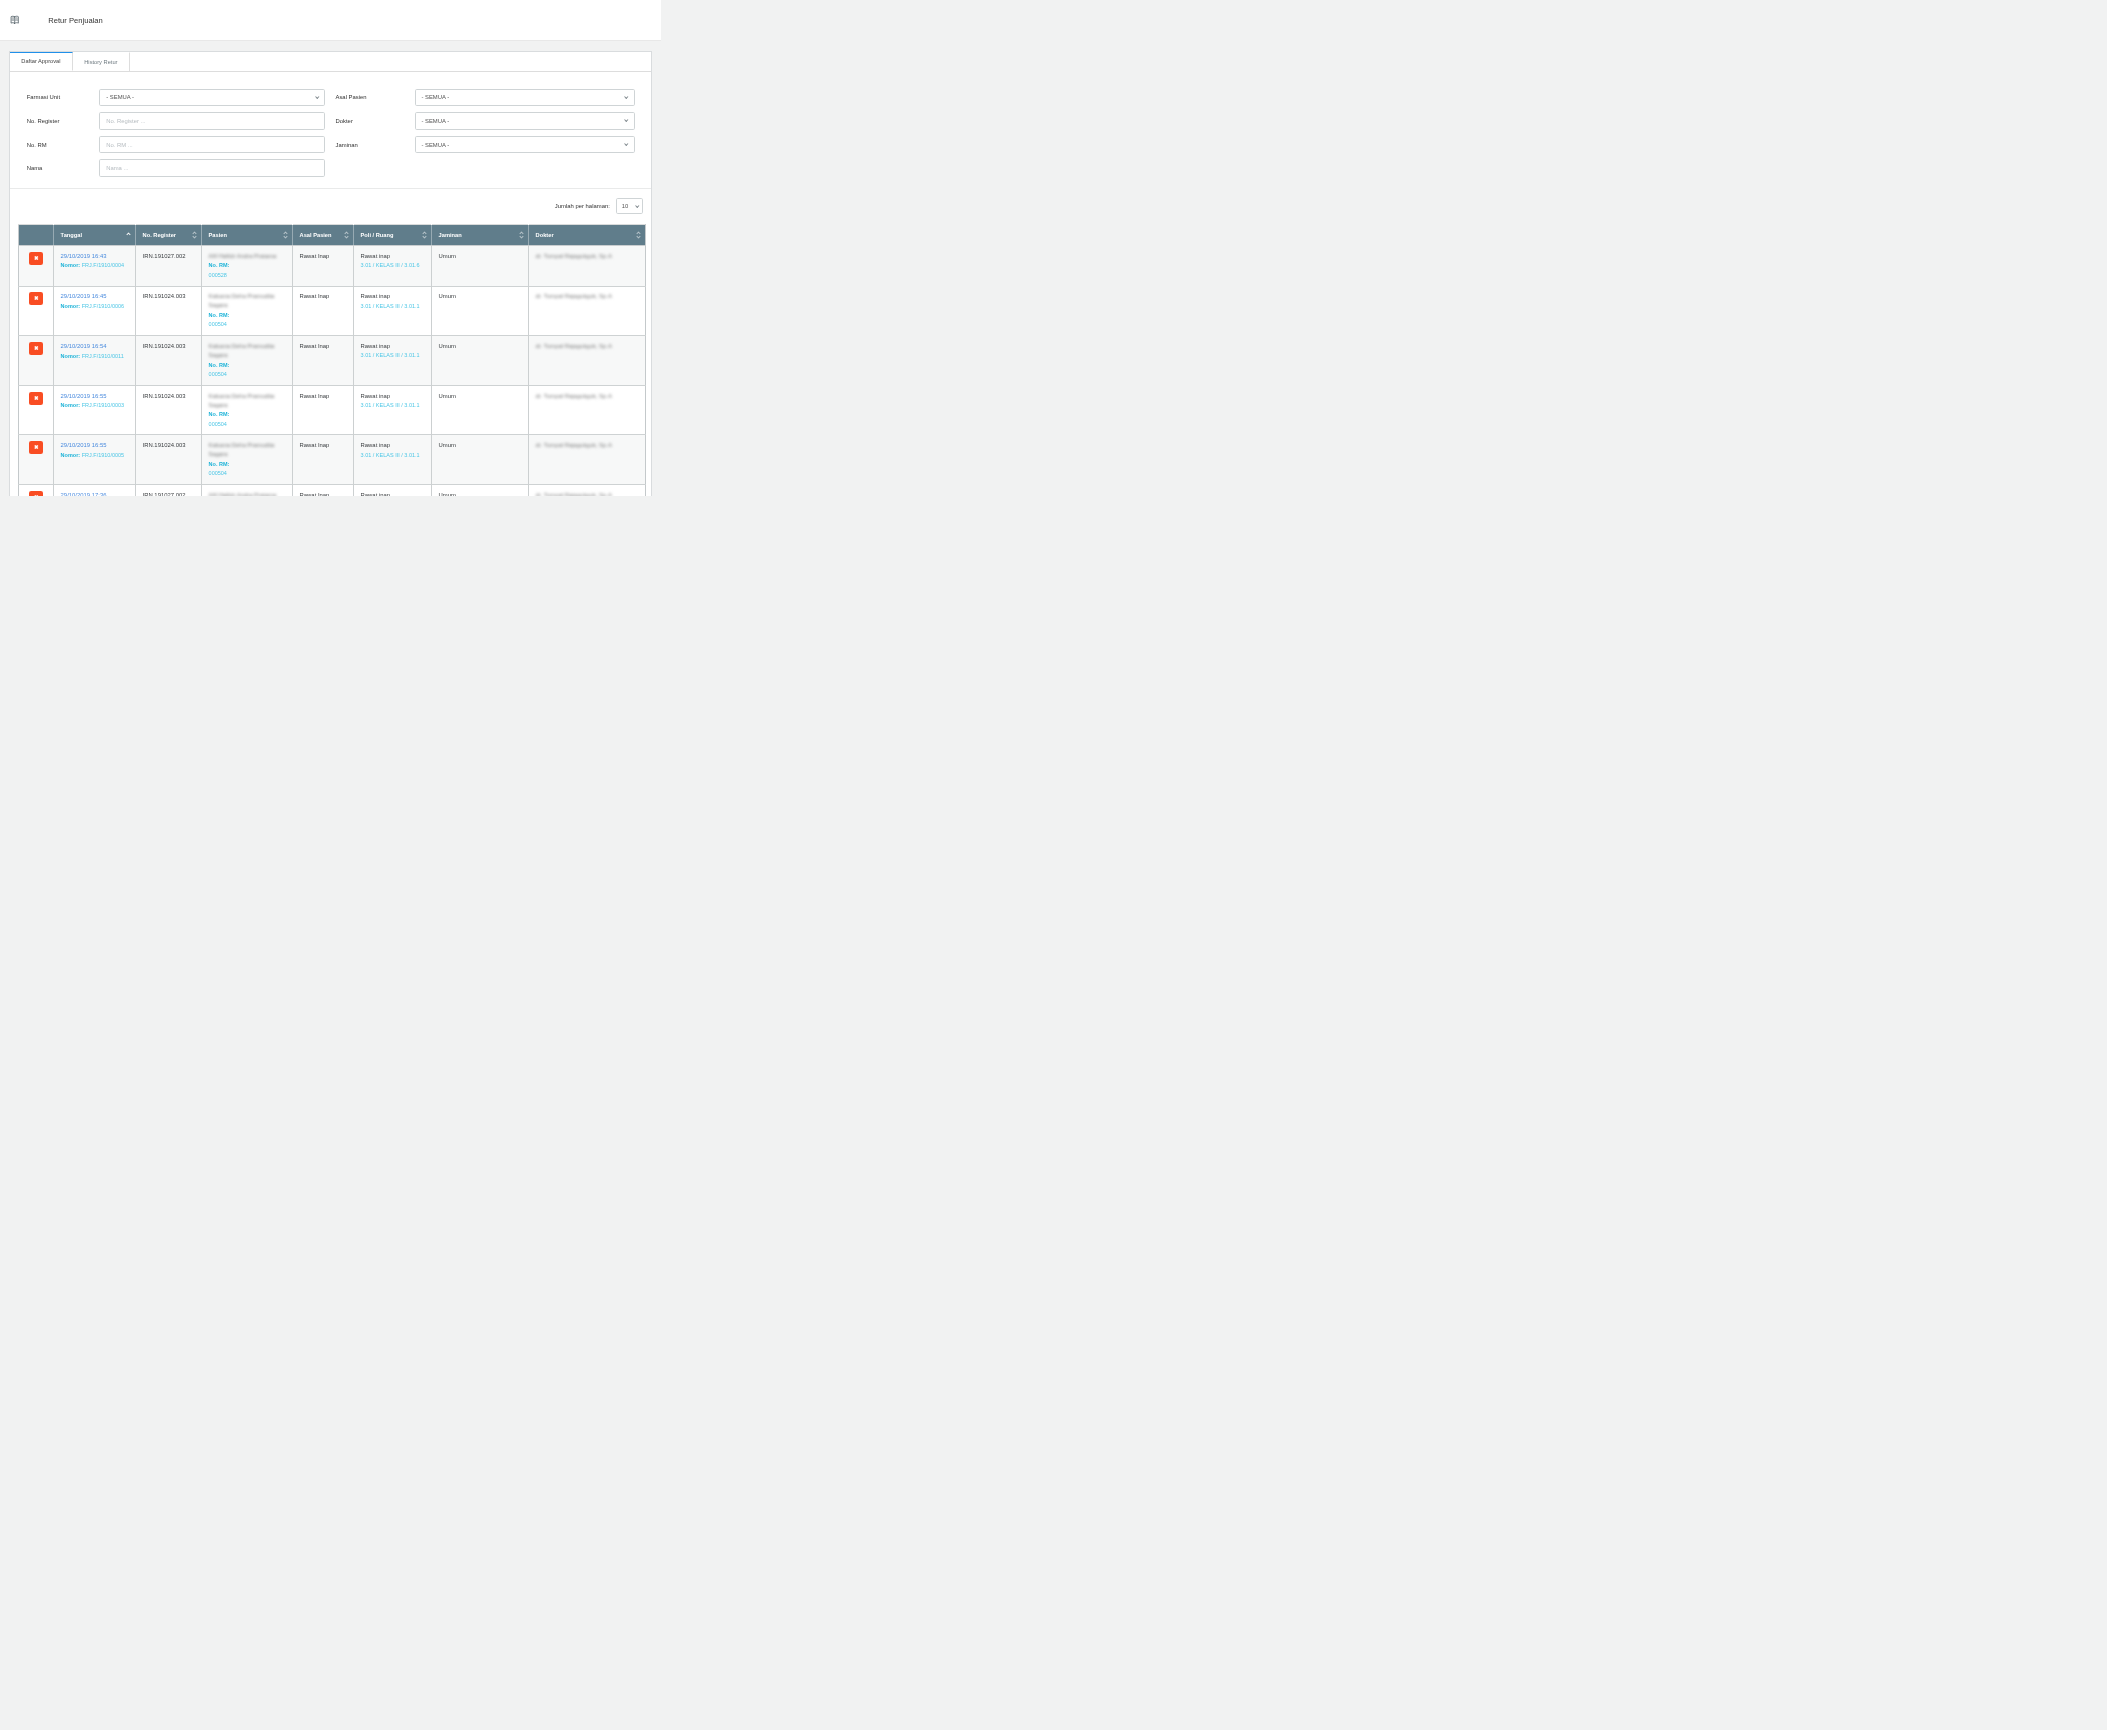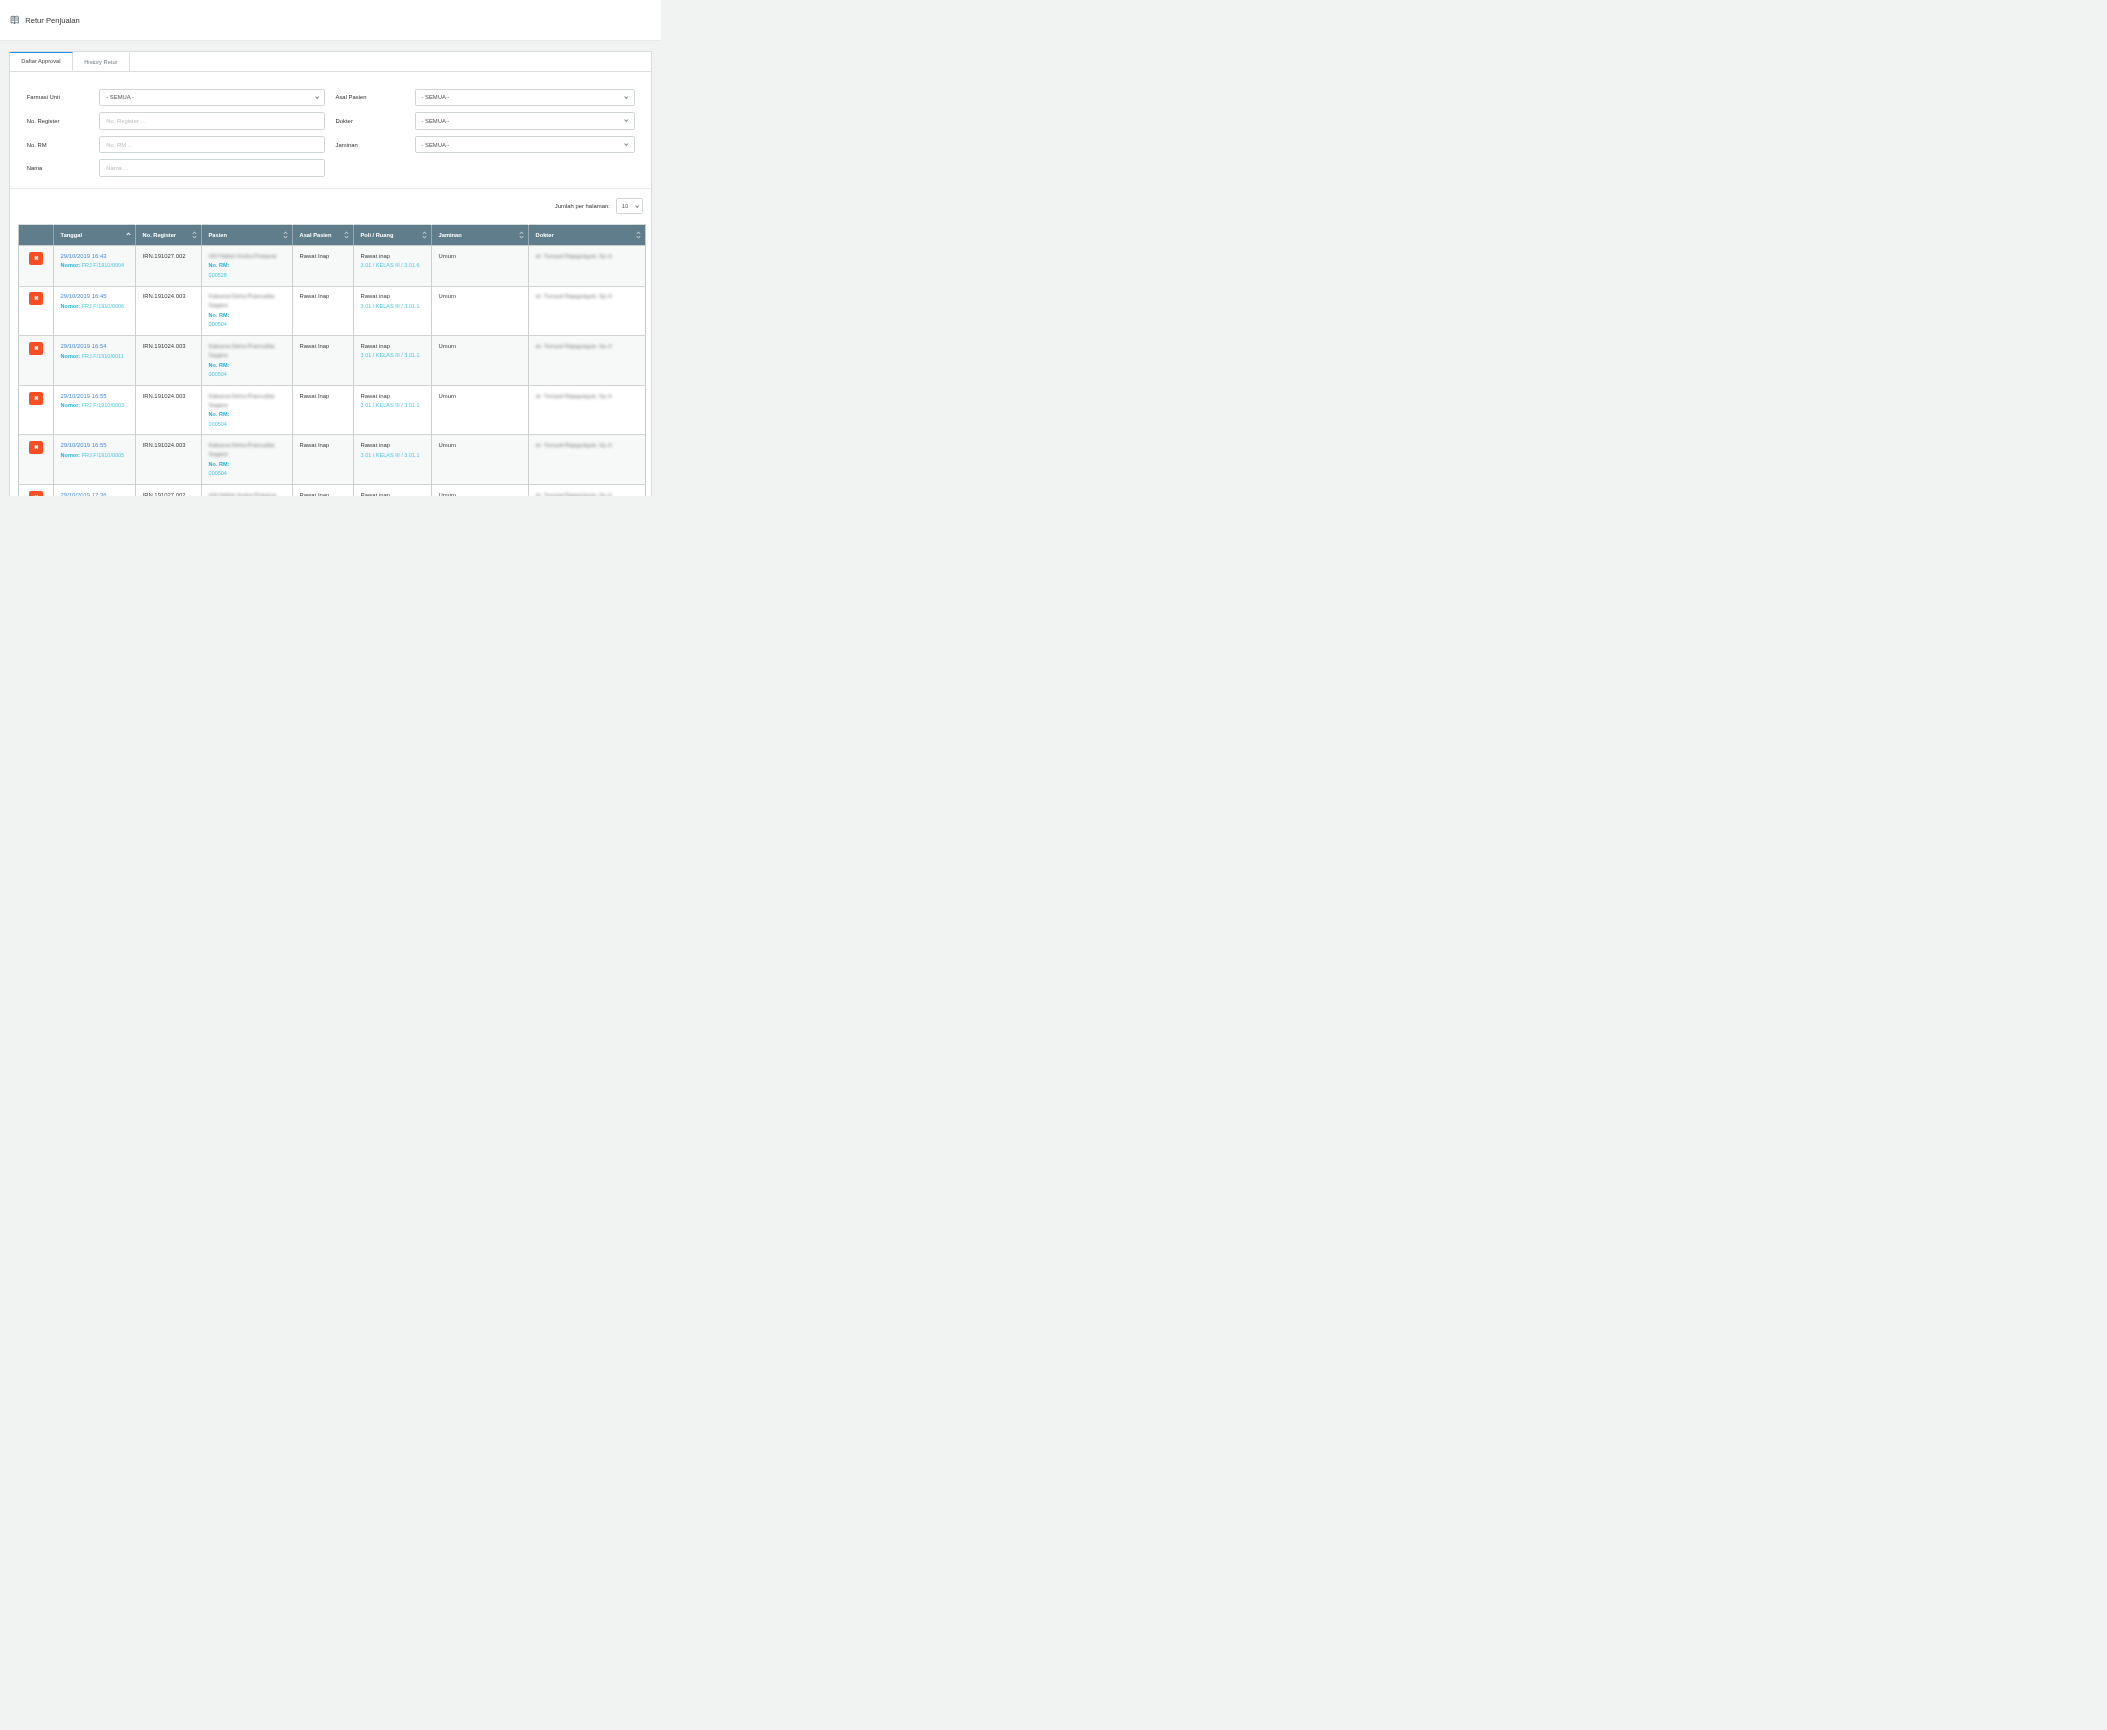--- a/index.html
+++ b/index.html
@@ -11,20 +11,21 @@
     background: #f1f2f2;
   }
   
   .topbar {
     background: #fff;
     height: 41px;
     display: flex;
     align-items: center;
     padding: 0 9.3px;
     border-bottom: 0.4px solid #e8e8e8;
+    gap: 23px;
   }
   .topbar .book { width: 11.4px; height: 9.7px; margin-right: 4.6px; flex: 0 0 auto; }
   .page-title { font-size: 7.6px; font-weight: 400; color: #333; }
 
   
   .page { padding: 10px 8.9px 0 8.9px; }
   .card {
     background: #fff;
     border: 0.4px solid #d9dcde;
     box-shadow: 0 0.4px 0.8px rgba(0,0,0,.04);

